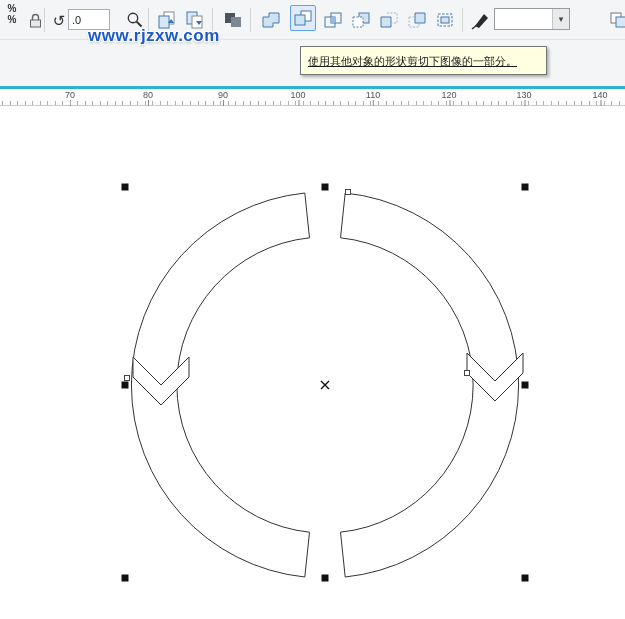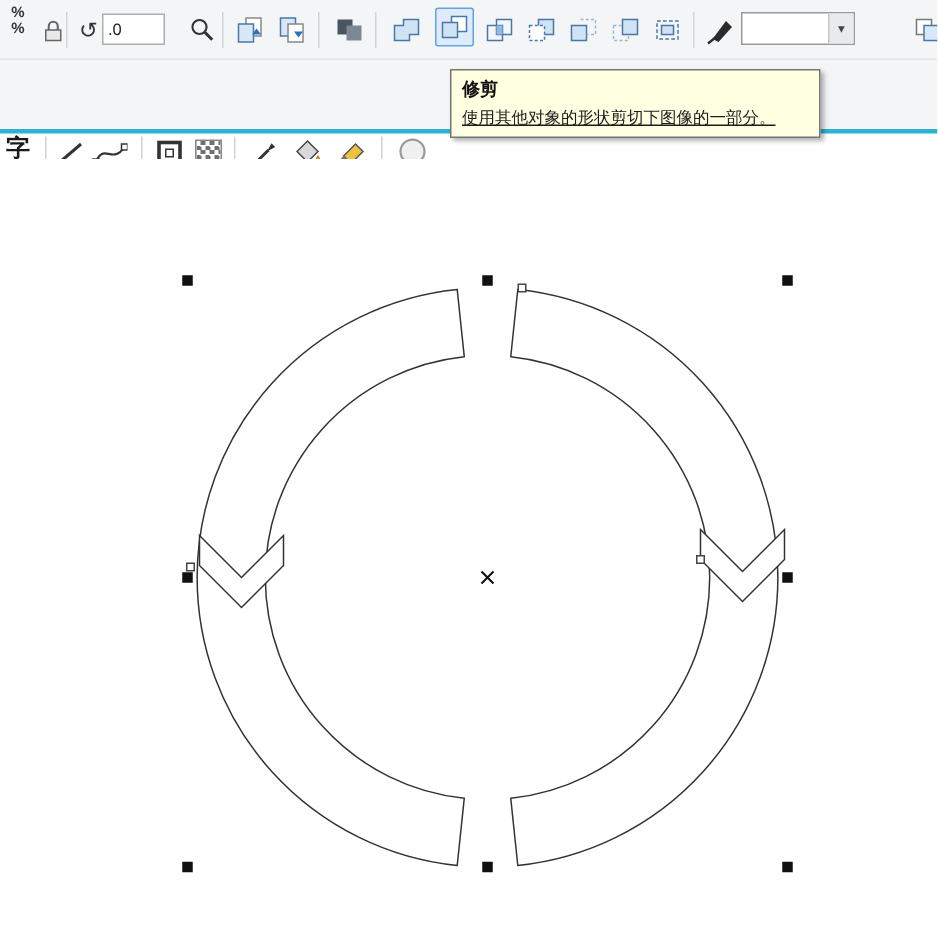--- a/index.html
+++ b/index.html
@@ -204,27 +204,38 @@
       </svg>
     </div>
     <div class="vsep" style="left:254px;top:51px"></div>
     <div class="tbtn" style="left:262px;top:48px">
       <svg width="22" height="22" viewBox="0 0 22 22">
         <circle cx="11" cy="11" r="8" fill="#f0f0f0" stroke="#9a9a9a" stroke-width="1.5"></circle>
       </svg>
     </div>
   </div>
 
+  <div class="watermark">www.rjzxw.com</div>
 
   <div class="tooltip">
-    <div class="t">修剪</div>
     <div class="d">使用其他对象的形状剪切下图像的一部分。</div>
   </div>
 
   <div class="ruler-accent"></div>
+  <div class="ruler">
+    <span class="num" style="left:70px">70</span>
+    <span class="num" style="left:148px">80</span>
+    <span class="num" style="left:223px">90</span>
+    <span class="num" style="left:298px">100</span>
+    <span class="num" style="left:373px">110</span>
+    <span class="num" style="left:449px">120</span>
+    <span class="num" style="left:524px">130</span>
+    <span class="num" style="left:600px">140</span>
+    <div class="minor-ticks"></div>
+  </div>
 
   <div class="canvas">
     <svg width="625" height="513" viewBox="0 0 625 513">
 
       <path d="M 304.8 87 A 193 193 0 0 0 304.8 471 L 309.5 426.2 A 148 148 0 0 1 309.5 131.8 Z" fill="#ffffff" stroke="#333333" stroke-width="1"></path>
       <path d="M 345.2 87 A 193 193 0 0 1 345.2 471 L 340.5 426.2 A 148 148 0 0 0 340.5 131.8 Z" fill="#ffffff" stroke="#333333" stroke-width="1"></path>
 
       <path d="M 133 251 L 161 279 L 189 251 L 189 271 L 161 299 L 133 271 Z" fill="#ffffff" stroke="#333333" stroke-width="1"></path>
       <path d="M 467 247 L 495 275 L 523 247 L 523 267 L 495 295 L 467 267 Z" fill="#ffffff" stroke="#333333" stroke-width="1"></path>
 

